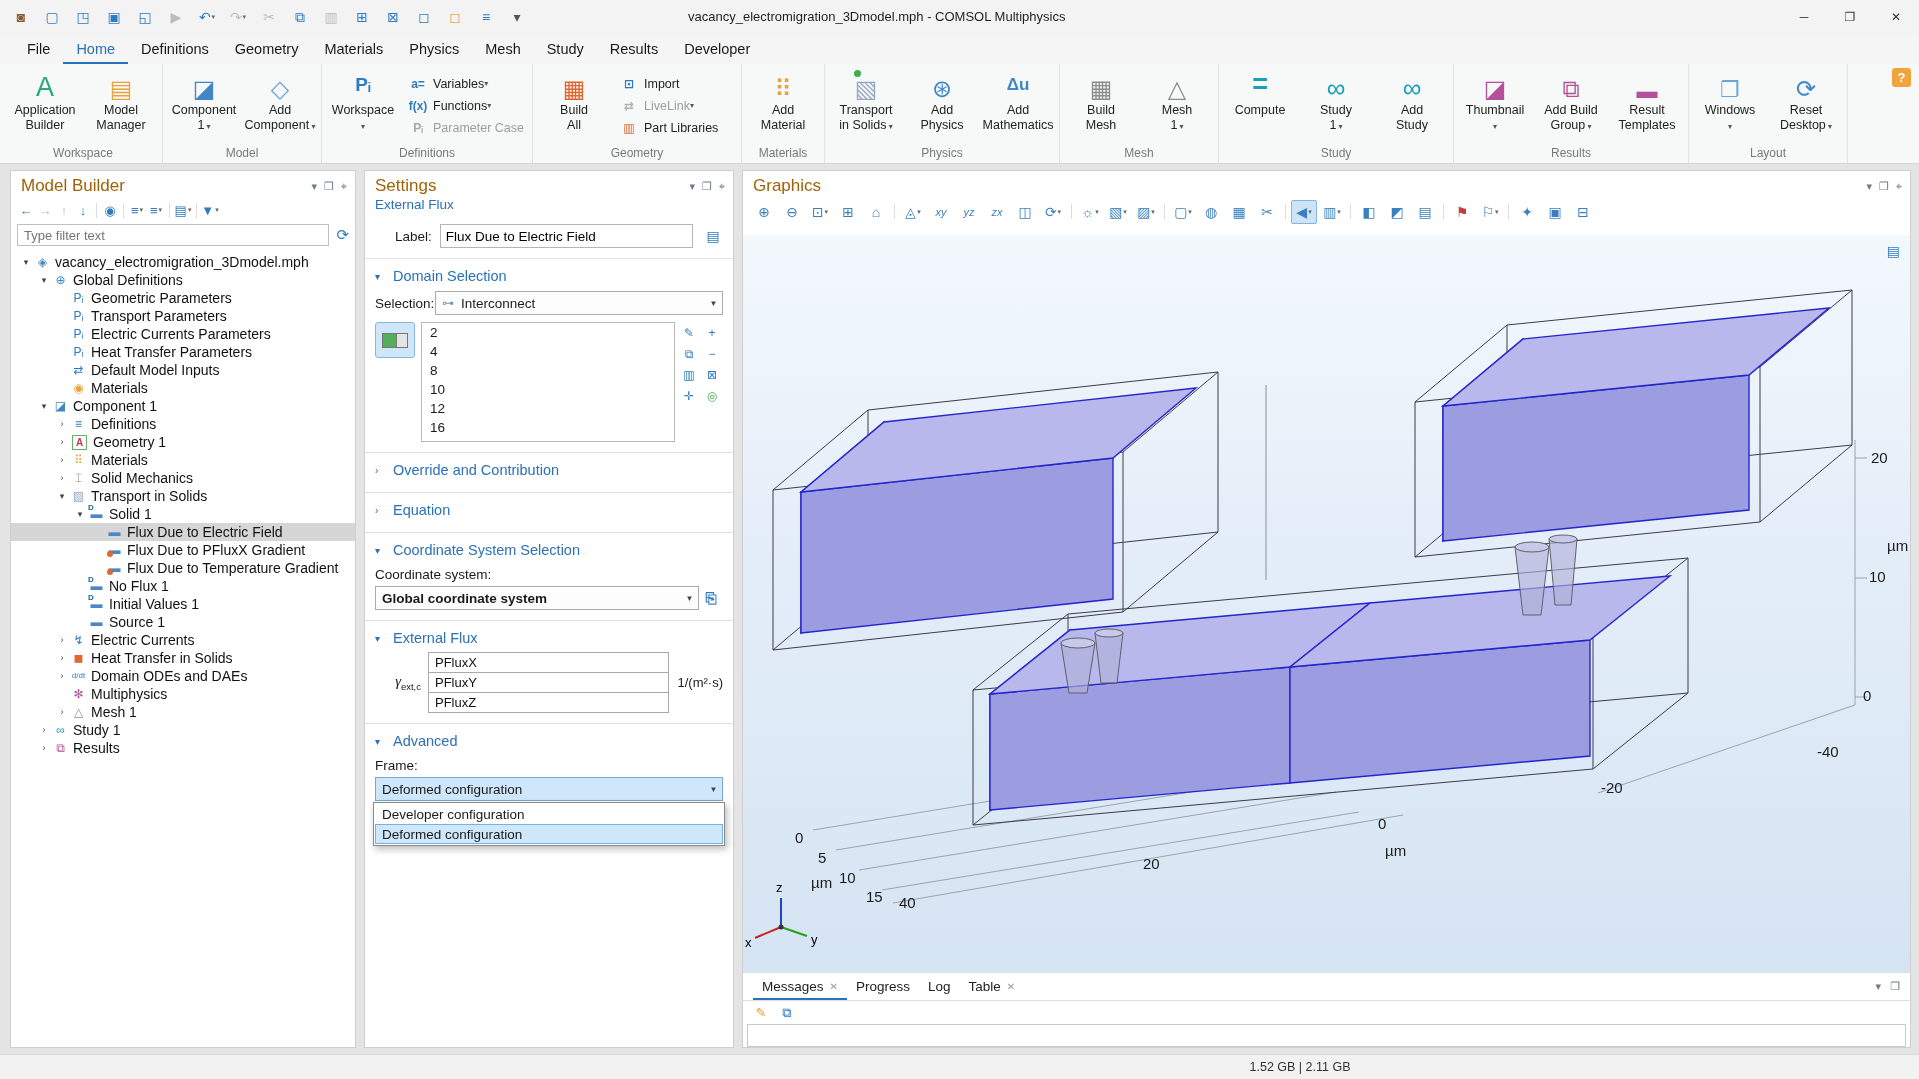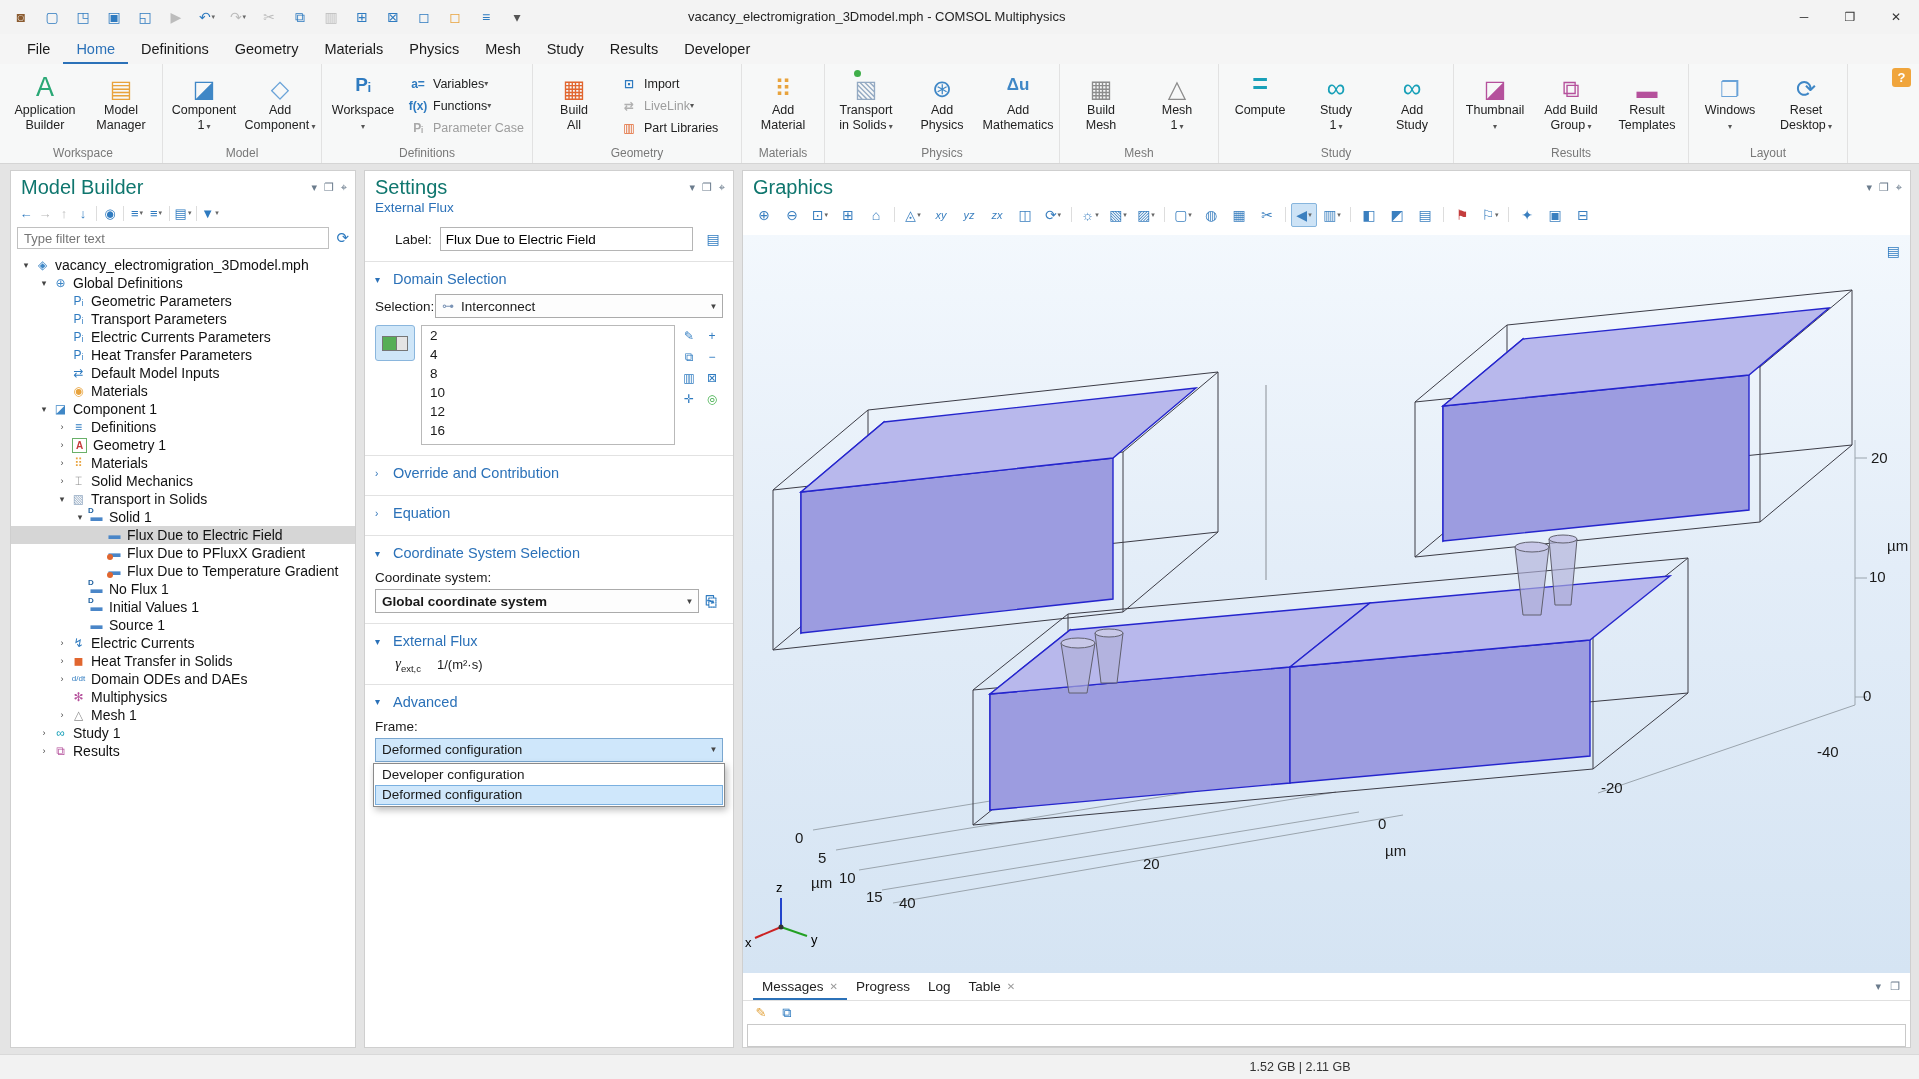--- a/index.html
+++ b/index.html
@@ -33,21 +33,21 @@
   .sic{width:24px;text-align:center;margin-right:3px;font-size:12px;font-weight:bold;}
   #help-btn{position:absolute;right:8px;top:4px;width:19px;height:19px;background:#f0a53c;color:#fff;
     border-radius:3px;font-size:13px;font-weight:bold;display:flex;align-items:center;justify-content:center;}
   
   #main{position:absolute;top:164px;left:0;width:1919px;height:890px;background:#e4e4e4;}
   .panel{position:absolute;top:6px;background:#fff;border:1px solid #cfcfcf;box-sizing:border-box;}
   #mb{left:10px;width:346px;height:878px;}
   #set{left:364px;width:370px;height:878px;}
   #gfx{left:742px;width:1169px;height:878px;}
   .phead{display:flex;align-items:center;padding:5px 8px 0 10px;}
-  .ptitle{font-size:20px;color:#0f766e;}
+  .ptitle{font-size:17px;color:#a16207;}
   .pctrl{margin-left:auto;display:flex;gap:7px;color:#6b7c8d;font-size:11px;}
   
   #mb-toolbar{display:flex;align-items:center;padding:4px 6px 2px;gap:1px;}
   .ti{height:20px;min-width:18px;display:flex;align-items:center;justify-content:center;font-size:13px;}
   .tarr{font-size:7px;color:#666;margin-left:1px;}
   .tsep{width:1px;height:15px;background:#ddd;margin:0 3px;}
   #mb-filter{display:flex;align-items:center;padding:2px 6px;gap:7px;}
   #mb-filter input{flex:1;height:22px;border:1px solid #c0c0c0;font-size:13px;padding:0 6px;color:#333;outline:none;box-sizing:border-box;}
   .refresh{color:#2f7bc0;font-size:15px;}
   #tree{margin-top:5px;font-size:14px;}
@@ -710,20 +710,25 @@
       </div>
     </div>
 
     <div class="sec">
       <div class="sec-h">
         <span class="chev">▾</span>
         <span>External Flux</span>
       </div>
       <div class="flux-row">
         <span class="flux-sym"><i>γ</i><sub>ext,c</sub></span>
+        <div class="flux-fields" id="flux-fields">
+            <input type="text" value="PFluxX" style="">
+            <input type="text" value="PFluxY" style="">
+            <input type="text" value="PFluxZ" style="">
+          </div>
         <span class="flux-unit">1/(m²·s)</span>
       </div>
     </div>
 
     <div class="sec">
       <div class="sec-h">
         <span class="chev">▾</span>
         <span>Advanced</span>
       </div>
       <div class="sec-caption">Frame:</div>

